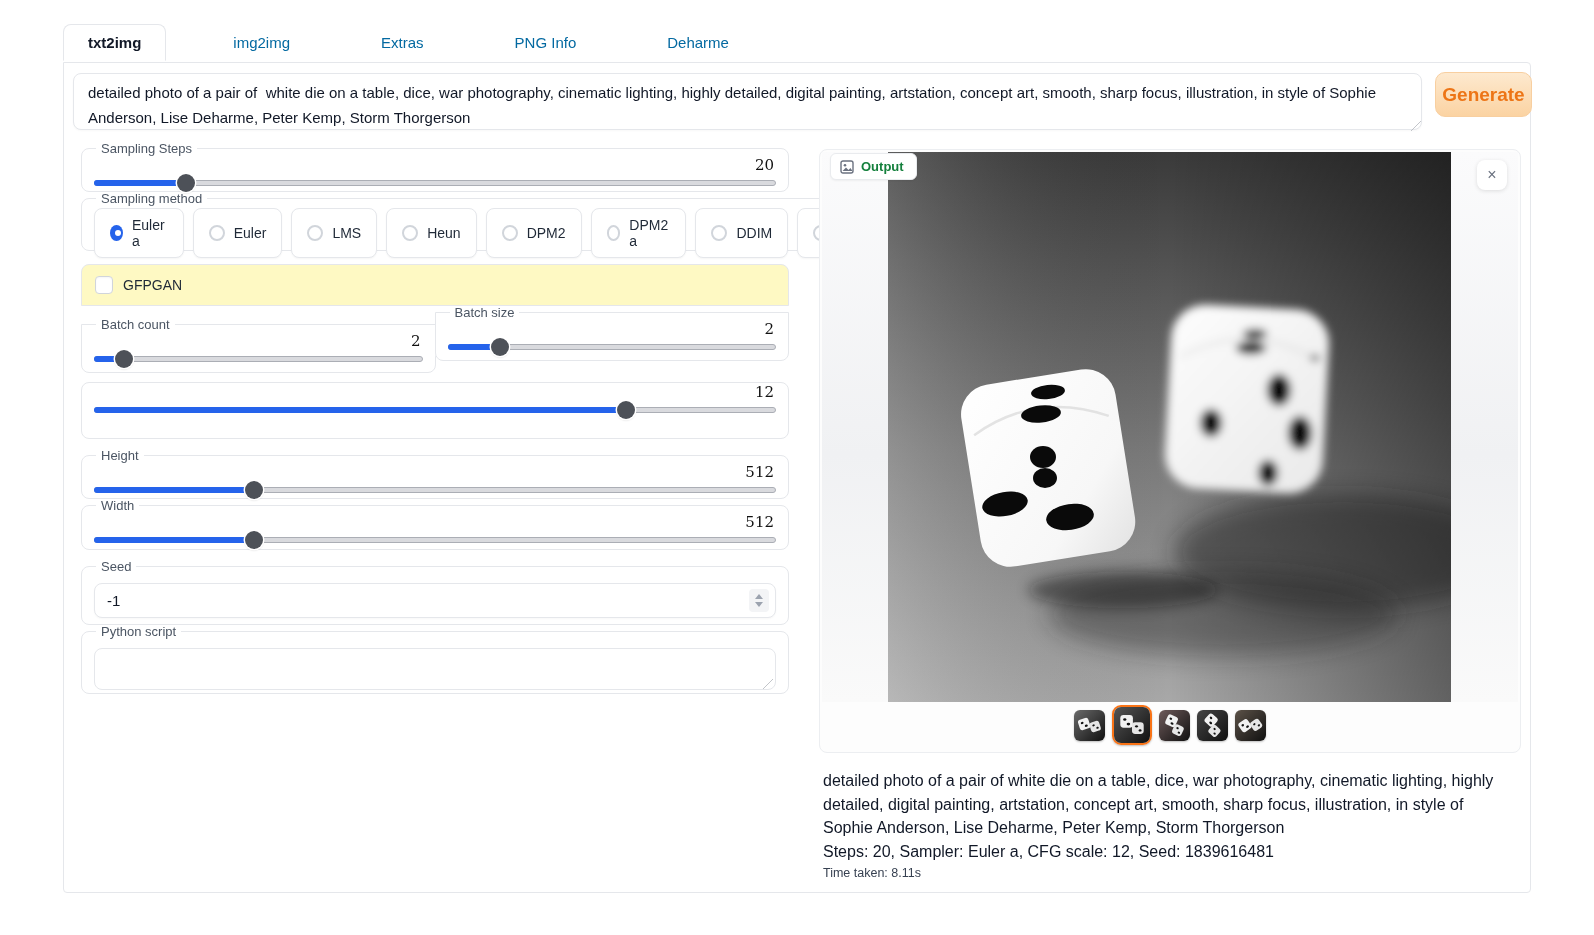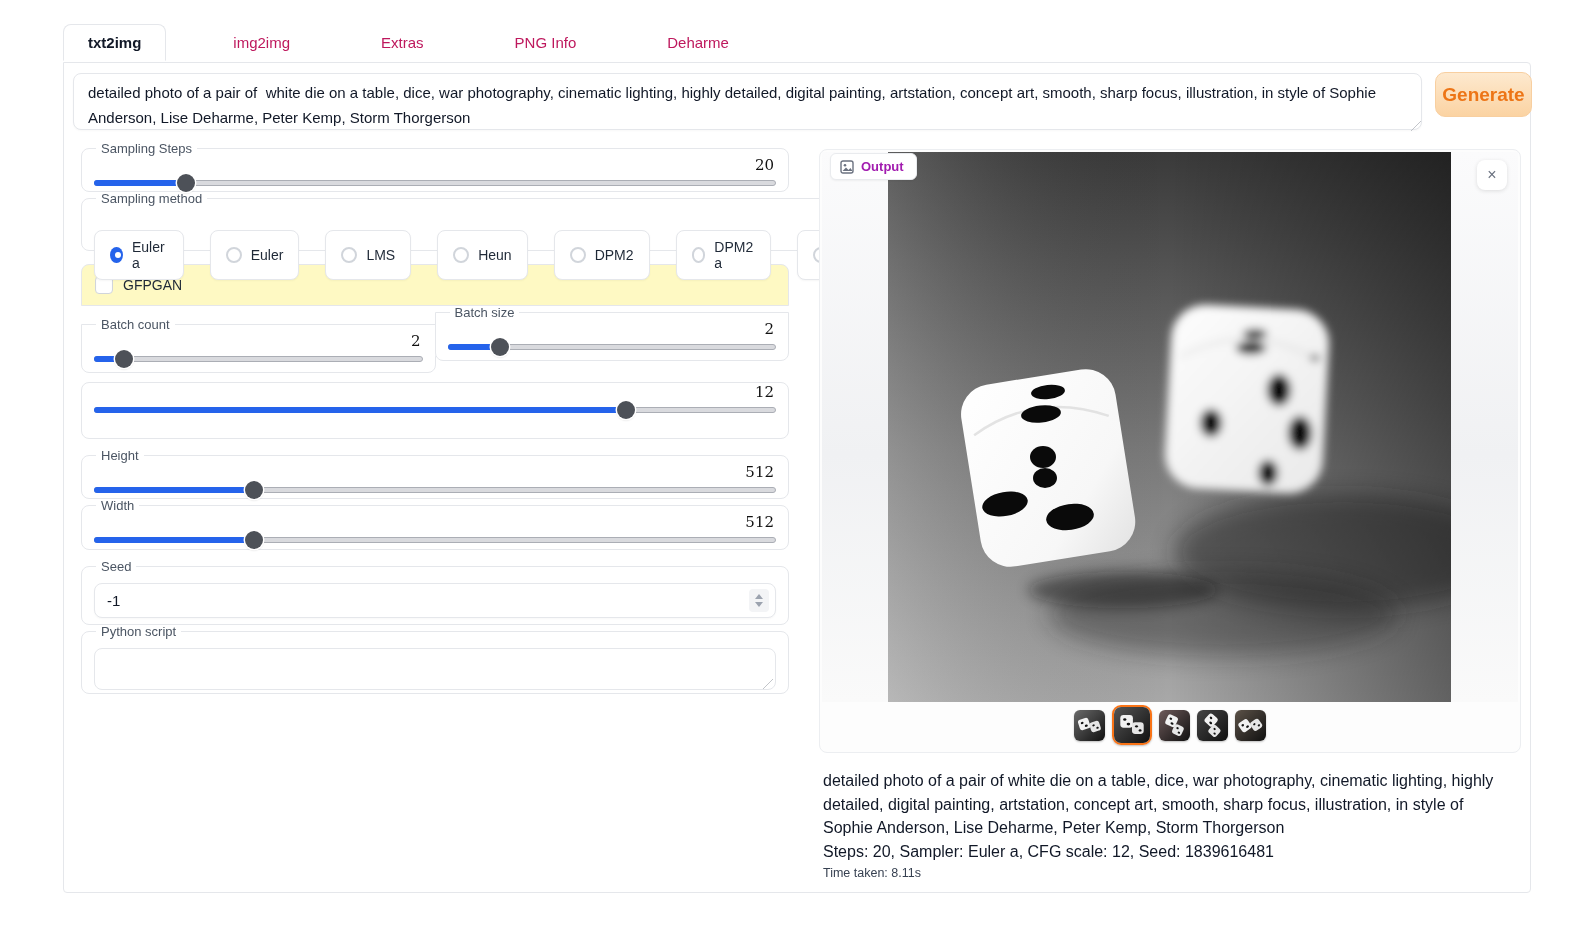--- a/index.html
+++ b/index.html
@@ -2,21 +2,21 @@
 <html><head>
 <meta charset="utf-8">
 <style>
   * { box-sizing: border-box; margin: 0; padding: 0; }
   html,body { width:1594px; height:935px; background:#fff;
     font-family:"Liberation Sans","DejaVu Sans",sans-serif; color:#1f2937; }
   .page { position:relative; width:1594px; height:935px; overflow:hidden; }
 
   
   .tabbar { position:absolute; left:63px; top:24px; display:flex; align-items:flex-end; z-index:3;gap:43px; }
-  .tab { padding:9px 24px; font-size:15px; color:#be185d; cursor:pointer; }
+  .tab { padding:9px 24px; font-size:15px; color:#0369a1; cursor:pointer; }
   .tab.active { background:#fff; border:1px solid #e5e7eb; border-bottom:1px solid #fff;
     border-radius:8px 8px 0 0; color:#111827; font-weight:700; margin-bottom:-1px; }
 
   
   .content { position:absolute; left:63px; top:62px; width:1468px; height:831px;
     background:#fff; border:1px solid #e5e7eb; border-radius:0 4px 4px 4px; }
 
   
   .prompt-box { position:absolute; left:9px; top:10px; width:1349px; height:57px;
     border:1px solid #e5e7eb; border-radius:8px; padding:7px 14px; font-size:15px;
@@ -42,21 +42,21 @@
   
   .slider { position:relative; height:18px; margin-top:16px; cursor:pointer; }
   .slider .track { position:absolute; left:0; right:0; top:6px; height:6px;
     background:#d9dade; border:1px solid #abaeb5; border-radius:4px; }
   .slider .fill { position:absolute; left:0; top:6px; height:6px; width:var(--p,20%);
     background:#2563eb; border-radius:4px 0 0 4px; }
   .slider .thumb { position:absolute; top:0px; left:var(--p,20%); width:18px; height:18px;
     transform:translateX(-50%); background:#4d5158; border-radius:50%;
     box-shadow:0 0 0 1.5px #fff, 0 1px 2px rgba(0,0,0,.35); }
   
-  .radio-row { display:flex; gap:26px; margin-top:22px; }
+  .radio-row { display:flex; gap:9px; margin-top:0; }
   .radio-pill { display:flex; align-items:center; gap:9px; border:1px solid #e5e7eb;
     border-radius:8px; padding:8px 15px; background:#fff; cursor:pointer;
     box-shadow:0 1px 2px rgba(0,0,0,.04); }
   .rdot { width:16px; height:16px; border-radius:50%; border:2px solid #d1d5db; background:#fff; }
   .radio-pill.sel .rdot { border:none; background:#2563eb; position:relative; }
   .radio-pill.sel .rdot::after { content:""; position:absolute; left:5px; top:5px;
     width:6px; height:6px; border-radius:50%; background:#fff; }
   .rlabel { font-size:14px; color:#1f2937; }
   
   .check-panel { display:flex; border:1px solid #e5e7eb; border-radius:8px 8px 0 0; background:#fef9c3; }
@@ -86,21 +86,21 @@
 
   
   .out-panel { position:absolute; left:755px; top:86px; width:702px; height:604px;
     background:#fdfdfd; border:1px solid #eceef1; border-radius:8px; overflow:hidden; }
   .gal-side { position:absolute; top:2px; height:550px;
     background:linear-gradient(180deg,#fbfbfc 0%,#f0f1f3 55%,#fafafa 100%); }
   .gal-left { left:2px; width:66px; }
   .gal-right { right:2px; width:68px; }
   .out-chip { position:absolute; left:10px; top:3px; z-index:4; background:#fff;
     border:1px solid #e9ebee; border-radius:6px; padding:5px 12px 5px 9px; display:flex;
-    align-items:center; gap:7px; font-size:13px; font-weight:700; color:#a21caf;
+    align-items:center; gap:7px; font-size:13px; font-weight:700; color:#15803d;
     box-shadow:0 1px 2px rgba(0,0,0,.05); }
   .out-close { position:absolute; right:13px; top:10px; z-index:4; width:30px; height:30px;
     background:#fff; border-radius:8px; display:flex; align-items:center; justify-content:center;
     color:#6b7280; font-size:16px; box-shadow:0 1px 4px rgba(0,0,0,.12); cursor:pointer; }
   .main-img { position:absolute; left:68px; top:2px; width:563px; height:550px; }
   .thumb-strip { position:absolute; left:0; right:0; bottom:7px; display:flex;
     justify-content:center; align-items:center; gap:7px; }
   .thumb { width:31px; height:31px; border-radius:6px; overflow:hidden; cursor:pointer;
     box-shadow:0 1px 2px rgba(0,0,0,.25); }
   .thumb.sel { width:40px; height:40px; border:2px solid #f97316; border-radius:9px; }

